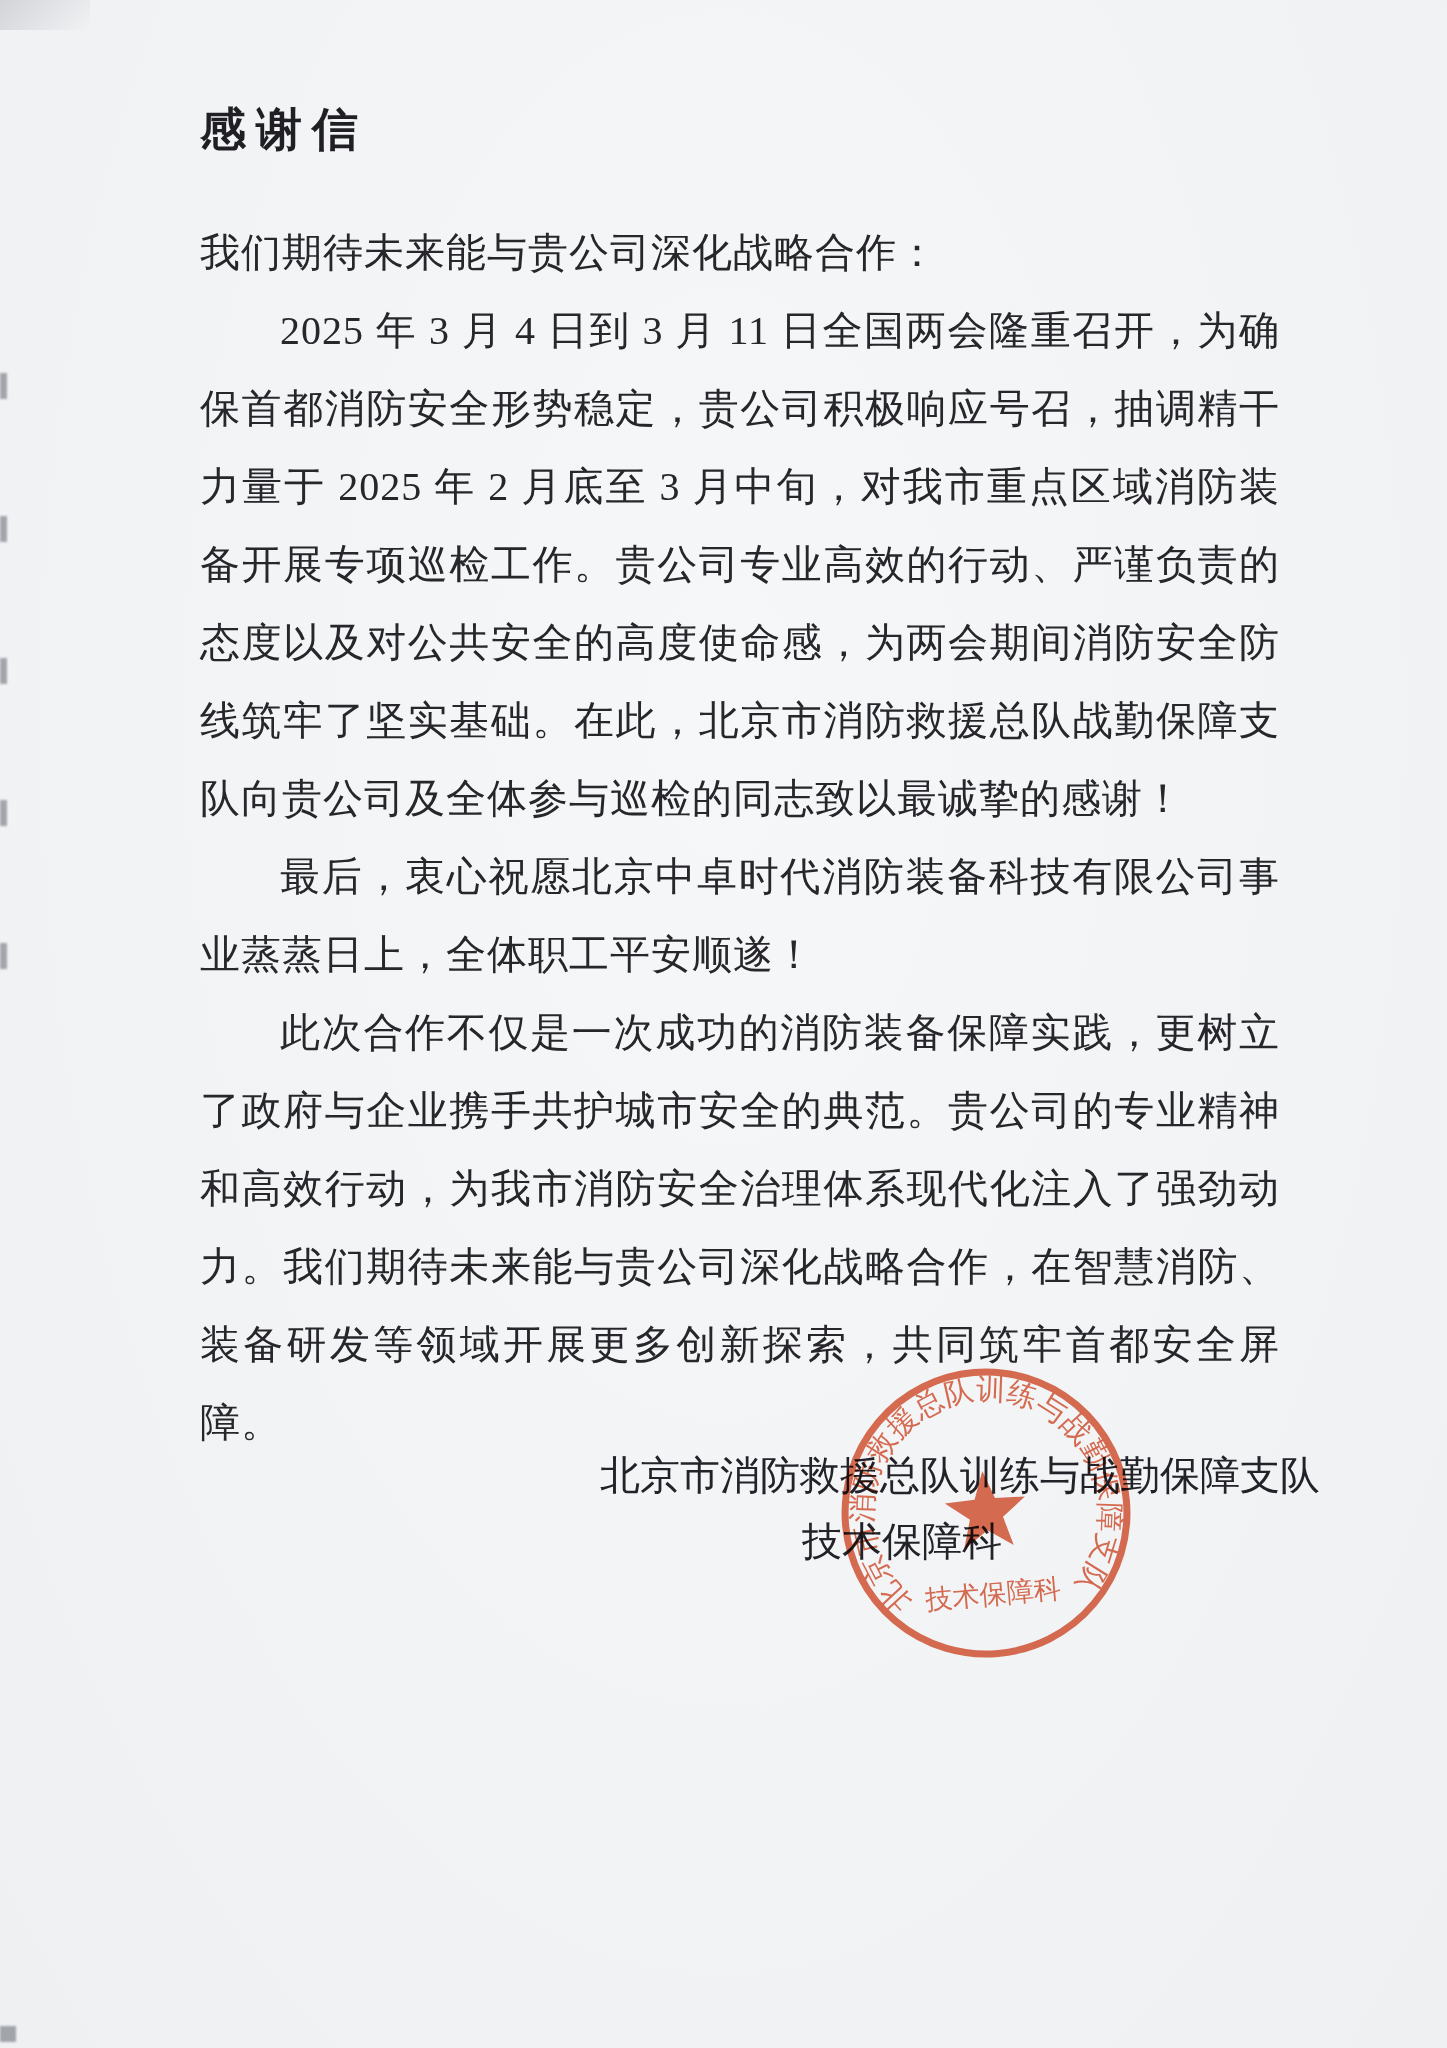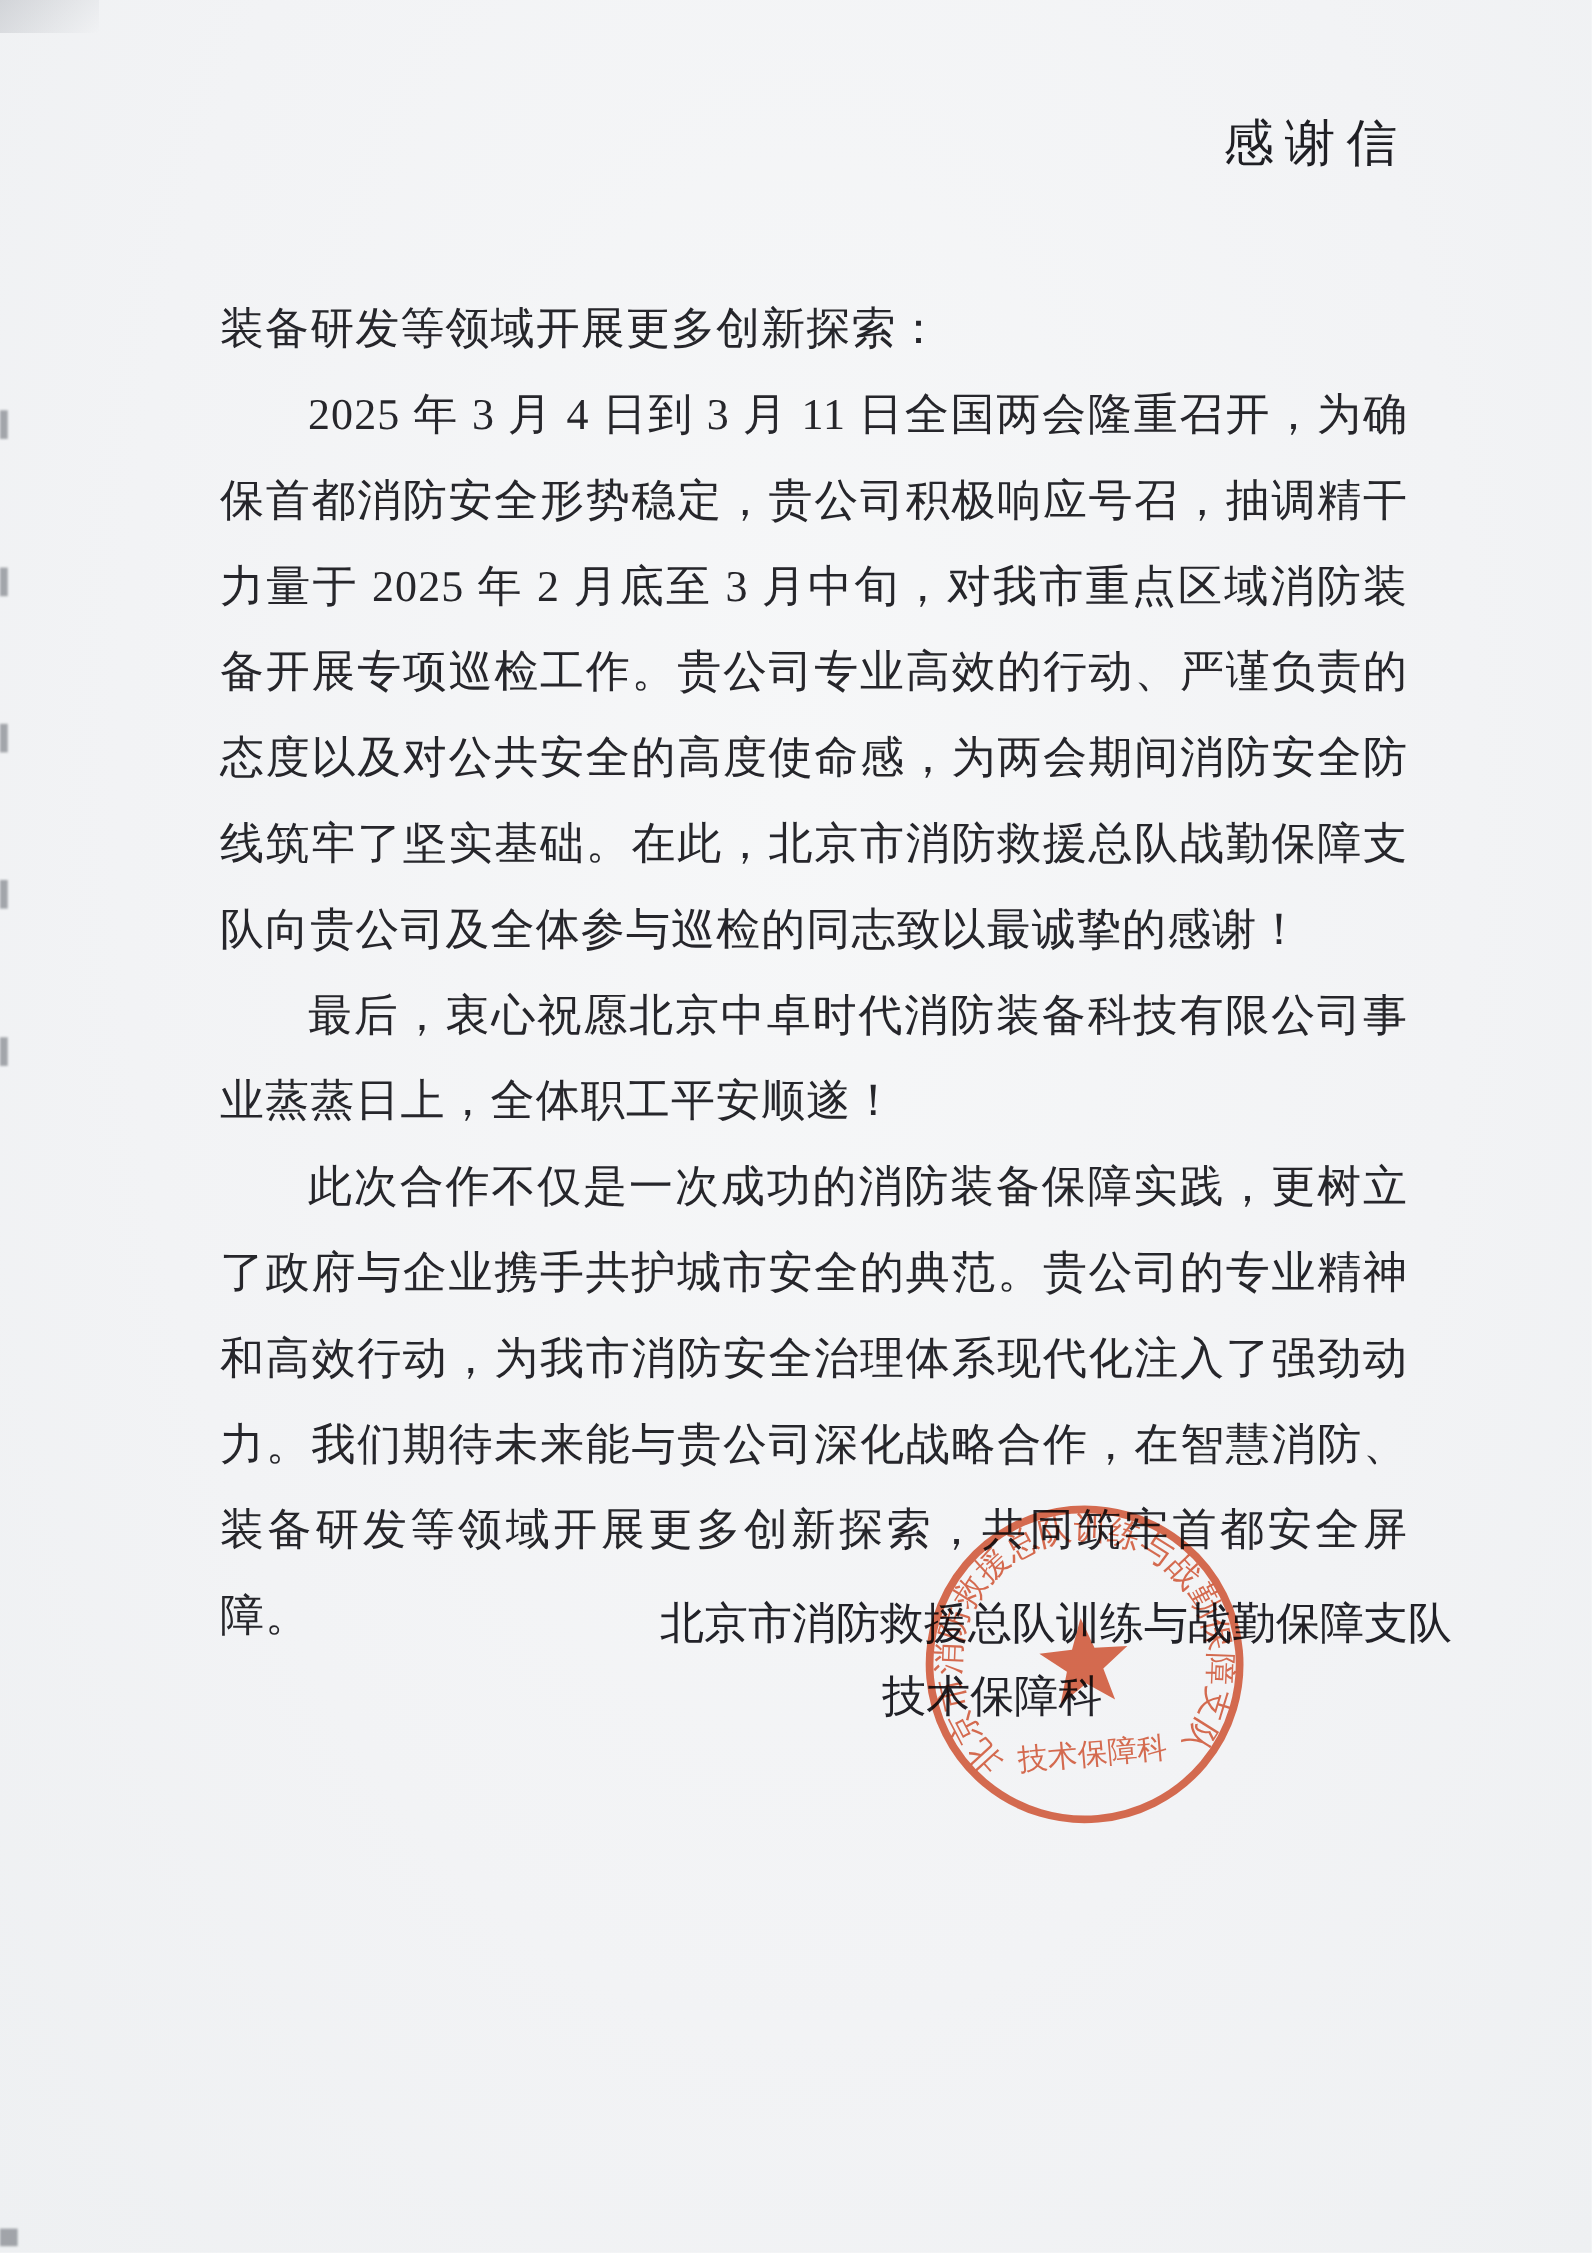--- a/index.html
+++ b/index.html
@@ -13,24 +13,24 @@
     font-family: "Liberation Serif", "DejaVu Serif", serif;
     color: #26262b;
   }
   .letter {
     position: absolute;
     left: 200px;
     top: 100px;
     width: 1080px;
   }
   .title {
-    margin: 0 0 100px 0;
-    text-align: right;
+    margin: 0 0 54px 0;
+    text-align: left;
     font-size: 46px;
-    font-weight: 400;
+    font-weight: 700;
     letter-spacing: 10px;
     color: #1f1f24;
     line-height: 60px;
   }
   .salutation {
     font-size: 40px;
     line-height: 78px;
     letter-spacing: 1px;
   }
   .body-text p {
@@ -93,21 +93,21 @@
   <div class="scan-mark m1"></div>
   <div class="scan-mark m2"></div>
   <div class="scan-mark m3"></div>
   <div class="scan-mark m4"></div>
   <div class="scan-mark m5"></div>
   <div class="scan-mark m6"></div>
 
   <div class="letter">
     <h1 class="title">感谢信</h1>
 
-    <div class="salutation">装备研发等领域开展更多创新探索：</div>
+    <div class="salutation">我们期待未来能与贵公司深化战略合作：</div>
 
     <div class="body-text">
       <p>2025 年 3 月 4 日到 3 月 11 日全国两会隆重召开，为确保首都消防安全形势稳定，贵公司积极响应号召，抽调精干力量于 2025 年 2 月底至 3 月中旬，对我市重点区域消防装备开展专项巡检工作。贵公司专业高效的行动、严谨负责的态度以及对公共安全的高度使命感，为两会期间消防安全防线筑牢了坚实基础。在此，北京市消防救援总队战勤保障支队向贵公司及全体参与巡检的同志致以最诚挚的感谢！</p>
       <p>最后，衷心祝愿北京中卓时代消防装备科技有限公司事业蒸蒸日上，全体职工平安顺遂！</p>
       <p>此次合作不仅是一次成功的消防装备保障实践，更树立了政府与企业携手共护城市安全的典范。贵公司的专业精神和高效行动，为我市消防安全治理体系现代化注入了强劲动力。我们期待未来能与贵公司深化战略合作，在智慧消防、装备研发等领域开展更多创新探索，共同筑牢首都安全屏障。</p>
     </div>
   </div>
 
   <div class="signature">
     <div class="sig-org">北京市消防救援总队训练与战勤保障支队</div>

